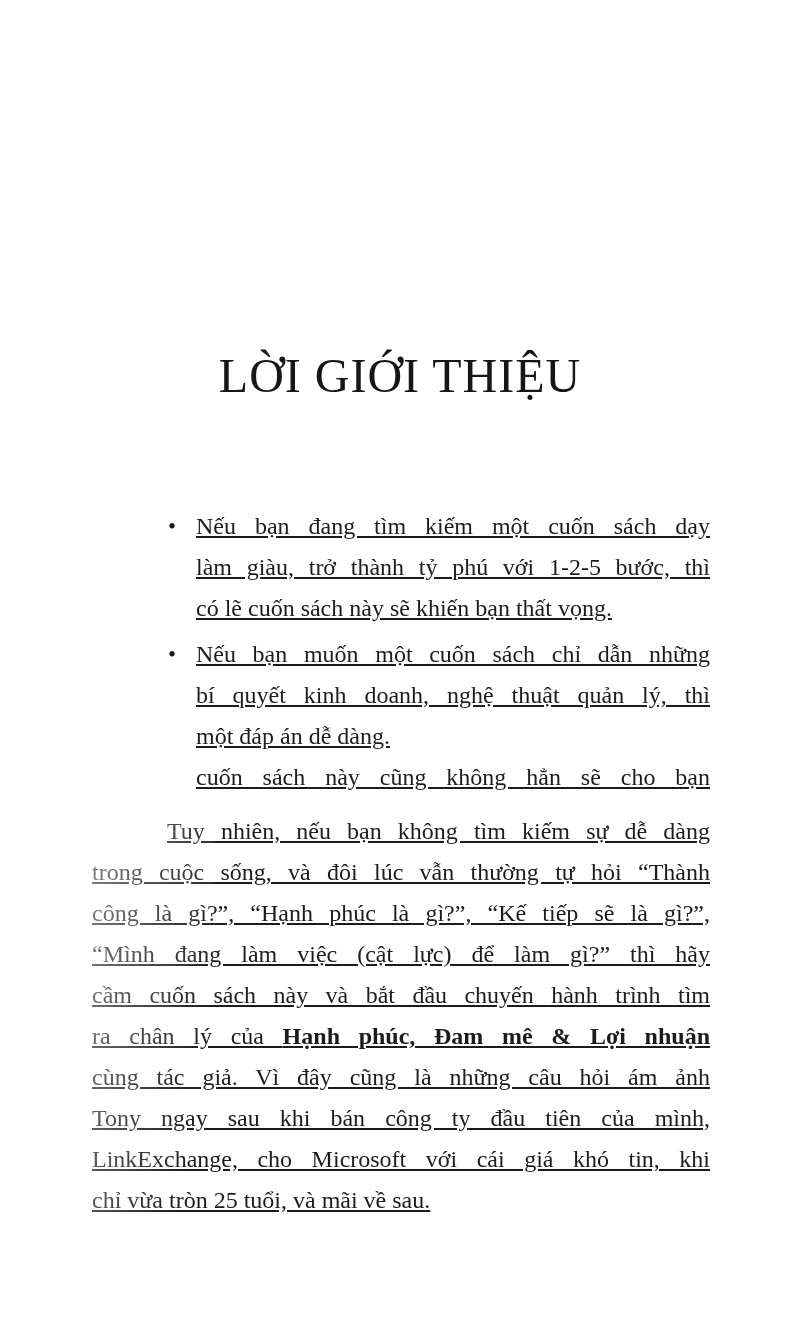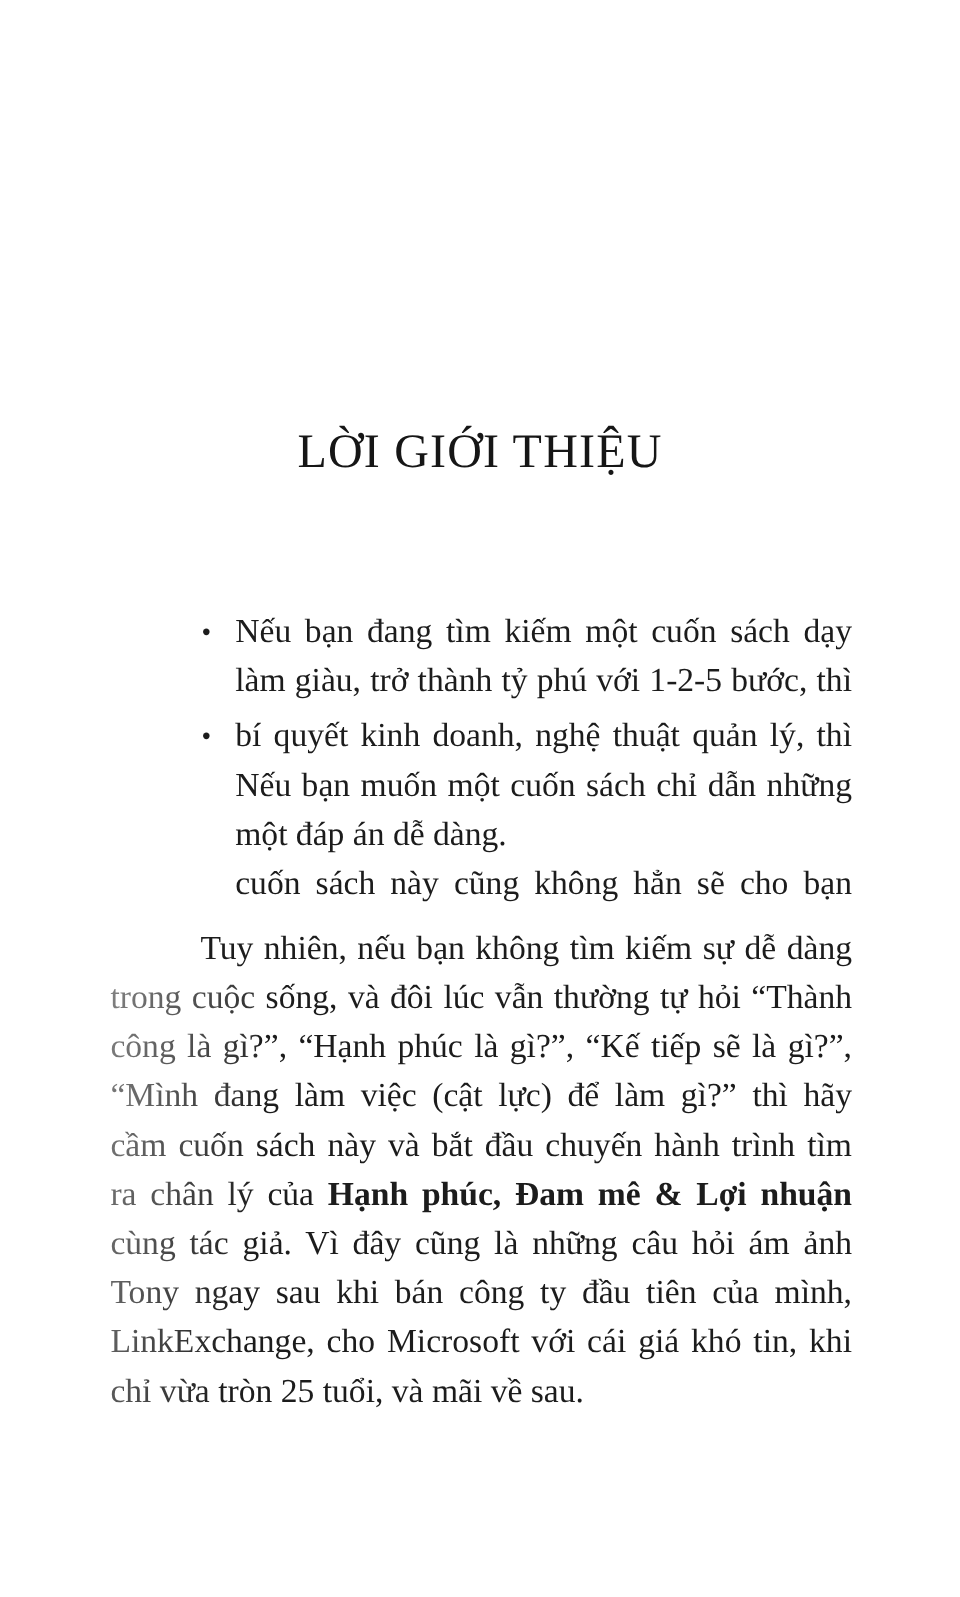--- a/index.html
+++ b/index.html
@@ -6,31 +6,31 @@
   body {
     width:800px; height:1331px;
     background:#ffffff;
     font-family:"Liberation Serif", serif;
     position:relative; overflow:hidden;
   }
   .page { position:absolute; inset:0; color:#1c1c1c; }
   .title {
     margin:352px 0 0 0;
     text-align:center;
-    font-size:40px; line-height:48px;
+    font-size:48px; line-height:48px;
     letter-spacing:1px;
     font-weight:400;
     color:#161616;
   }
   .content { padding:0 90px 0 92px; }
   .bullets { margin-top:106px; }
   .bullet { display:flex; margin-left:76px; margin-bottom:5px; }
   .marker { width:28px; flex:none; font-size:23px; line-height:41px; }
   .blines { flex:1; min-width:0; }
-  .tline { font-size:28px; line-height:41px; }
+  .tline { font-size:24px; line-height:41px;text-decoration:underline; }
   .tline .b { font-weight:700; }
   .just { text-align:justify; text-align-last:justify; }
   .ind { text-indent:75px; }
   .paragraph { margin-top:13px; }
   .fade {
     position:absolute; left:0; top:815px; width:215px; height:430px;
     background:linear-gradient(100deg, rgba(255,255,255,0.55) 20%, rgba(255,255,255,0) 85%);
     pointer-events:none;
   }
 </style>
@@ -39,27 +39,28 @@
 
 <div class="page" style="color: rgb(28, 28, 28);">
   <h1 class="title">LỜI GIỚI THIỆU</h1>
   <div class="content">
     <div class="bullets" id="bullets">
         <div class="bullet">
           <span class="marker">•</span>
           <div class="blines">
             <div class="tline just"><span>Nếu bạn đang tìm kiếm một cuốn sách dạy</span></div>
             <div class="tline just"><span>làm giàu, trở thành tỷ phú với 1-2-5 bước, thì</span></div>
+            <div class="tline"><span>có lẽ cuốn sách này sẽ khiến bạn thất vọng.</span></div>
           </div>
         </div>
         <div class="bullet">
           <span class="marker">•</span>
           <div class="blines">
+            <div class="tline just"><span>Nếu bạn muốn một cuốn sách chỉ dẫn những</span></div>
             <div class="tline just"><span>bí quyết kinh doanh, nghệ thuật quản lý, thì</span></div>
-            <div class="tline just"><span>Nếu bạn muốn một cuốn sách chỉ dẫn những</span></div>
             <div class="tline"><span>một đáp án dễ dàng.</span></div>
             <div class="tline just"><span>cuốn sách này cũng không hẳn sẽ cho bạn</span></div>
           </div>
         </div>
       </div>
     <div class="paragraph" id="paragraph">
         <div class="tline just ind"><span>Tuy nhiên, nếu bạn không tìm kiếm sự dễ dàng</span></div>
         <div class="tline just"><span>trong cuộc sống, và đôi lúc vẫn thường tự hỏi “Thành</span></div>
         <div class="tline just"><span>công là gì?”, “Hạnh phúc là gì?”, “Kế tiếp sẽ là gì?”,</span></div>
         <div class="tline just"><span>“Mình đang làm việc (cật lực) để làm gì?” thì hãy</span></div>

